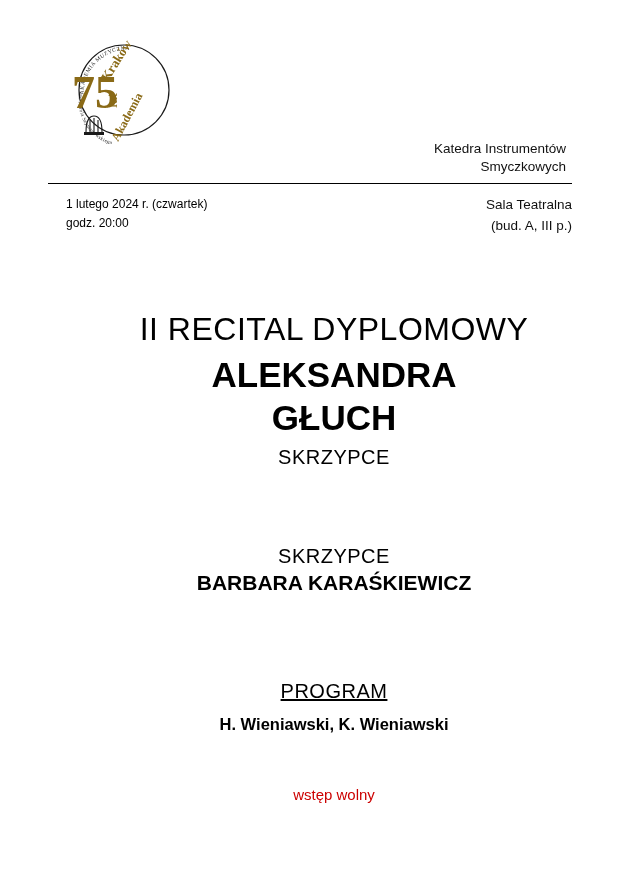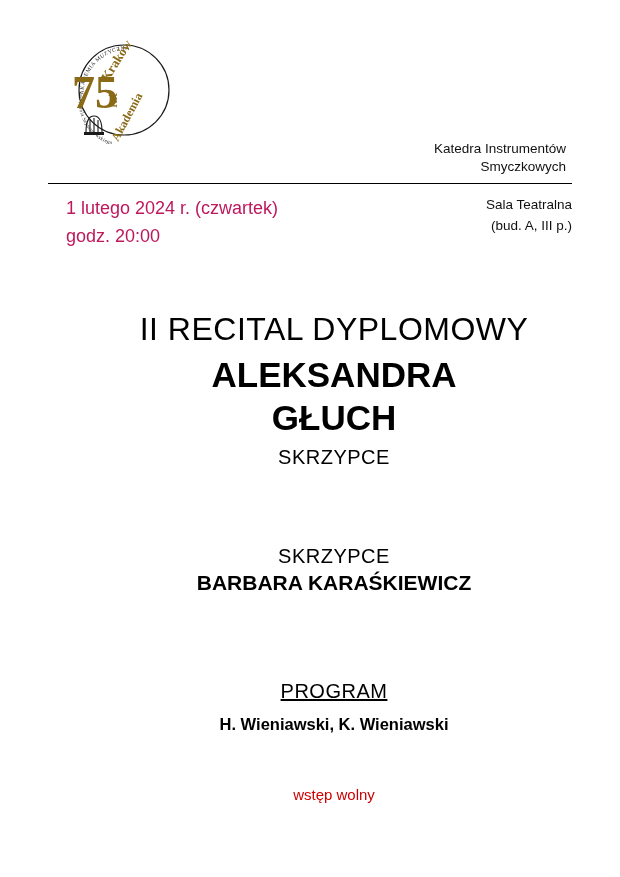--- a/index.html
+++ b/index.html
@@ -54,23 +54,23 @@
     top: 183px;
     height: 1px;
     background: #000000;
   }
 
   
   .info-left {
     position: absolute;
     left: 66px;
     top: 195px;
-    font-size: 18px;
+    font-size: 12px;
     line-height: 1.55;
-    color: #be185d;
+    color: #000000;
   }
   .info-right {
     position: absolute;
     right: 48px;
     top: 195px;
     text-align: right;
     font-size: 13.5px;
     line-height: 1.55;
     color: #111111;
   }

